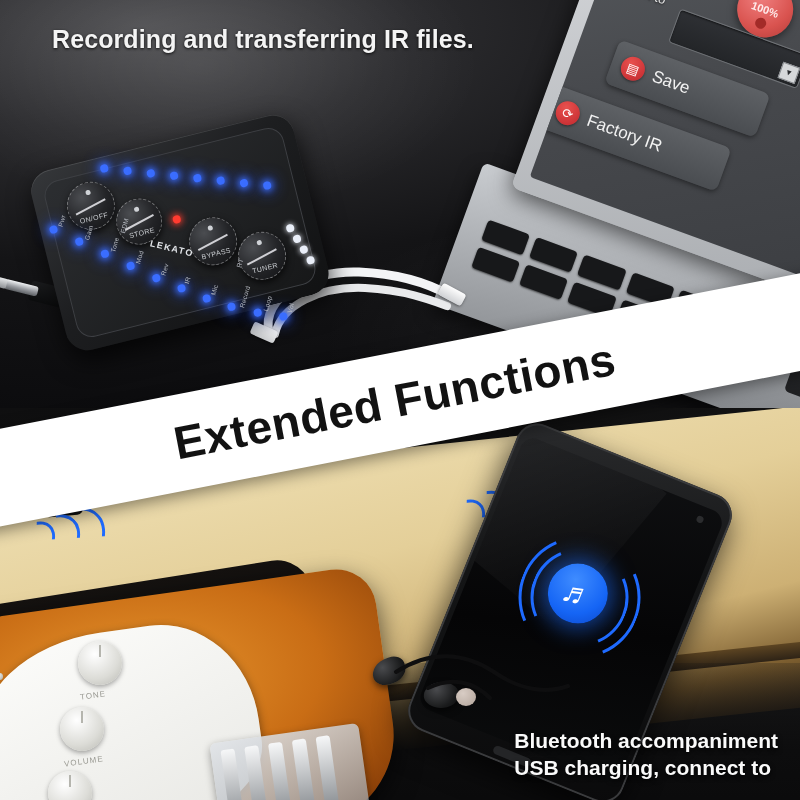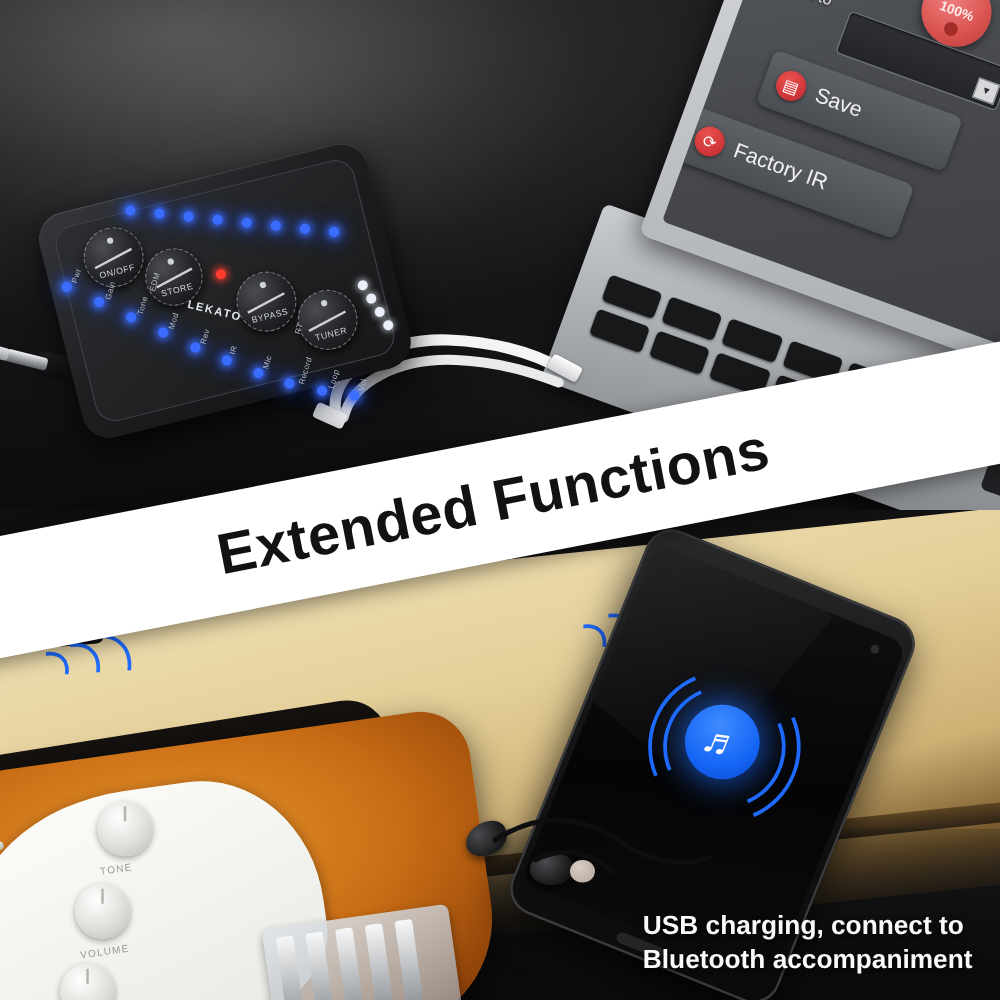--- a/index.html
+++ b/index.html
@@ -382,23 +382,24 @@
       <div class="bud" style="left:372px;top:250px;transform:rotate(-18deg);"></div>
       <div class="bud" style="left:424px;top:274px;transform:rotate(8deg);"></div>
       <div class="tip" style="left:456px;top:280px;"></div>
       <svg style="position:absolute;left:390px;top:238px;" width="180" height="80" viewBox="0 0 180 80">
         <path d="M6,26 C40,4 74,6 104,26 C130,44 156,48 178,40" stroke="#0e0e0f" stroke-width="4" fill="none" stroke-linecap="round"></path>
         <path d="M38,42 C62,30 84,36 100,52" stroke="#0e0e0f" stroke-width="4" fill="none" stroke-linecap="round"></path>
       </svg>
     </div>
 
     <div class="caption">
+      <div>Bluetooth accompaniment</div>
       <div>USB charging, connect to</div>
-      <div>Bluetooth accompaniment</div>
     </div>
   </div>
 
   <div class="banner">
     <div class="banner-text">Extended Functions</div>
   </div>
 
+  <div class="headline">Recording and transferring IR files.</div>
 
 </div>
 
 </body></html>

